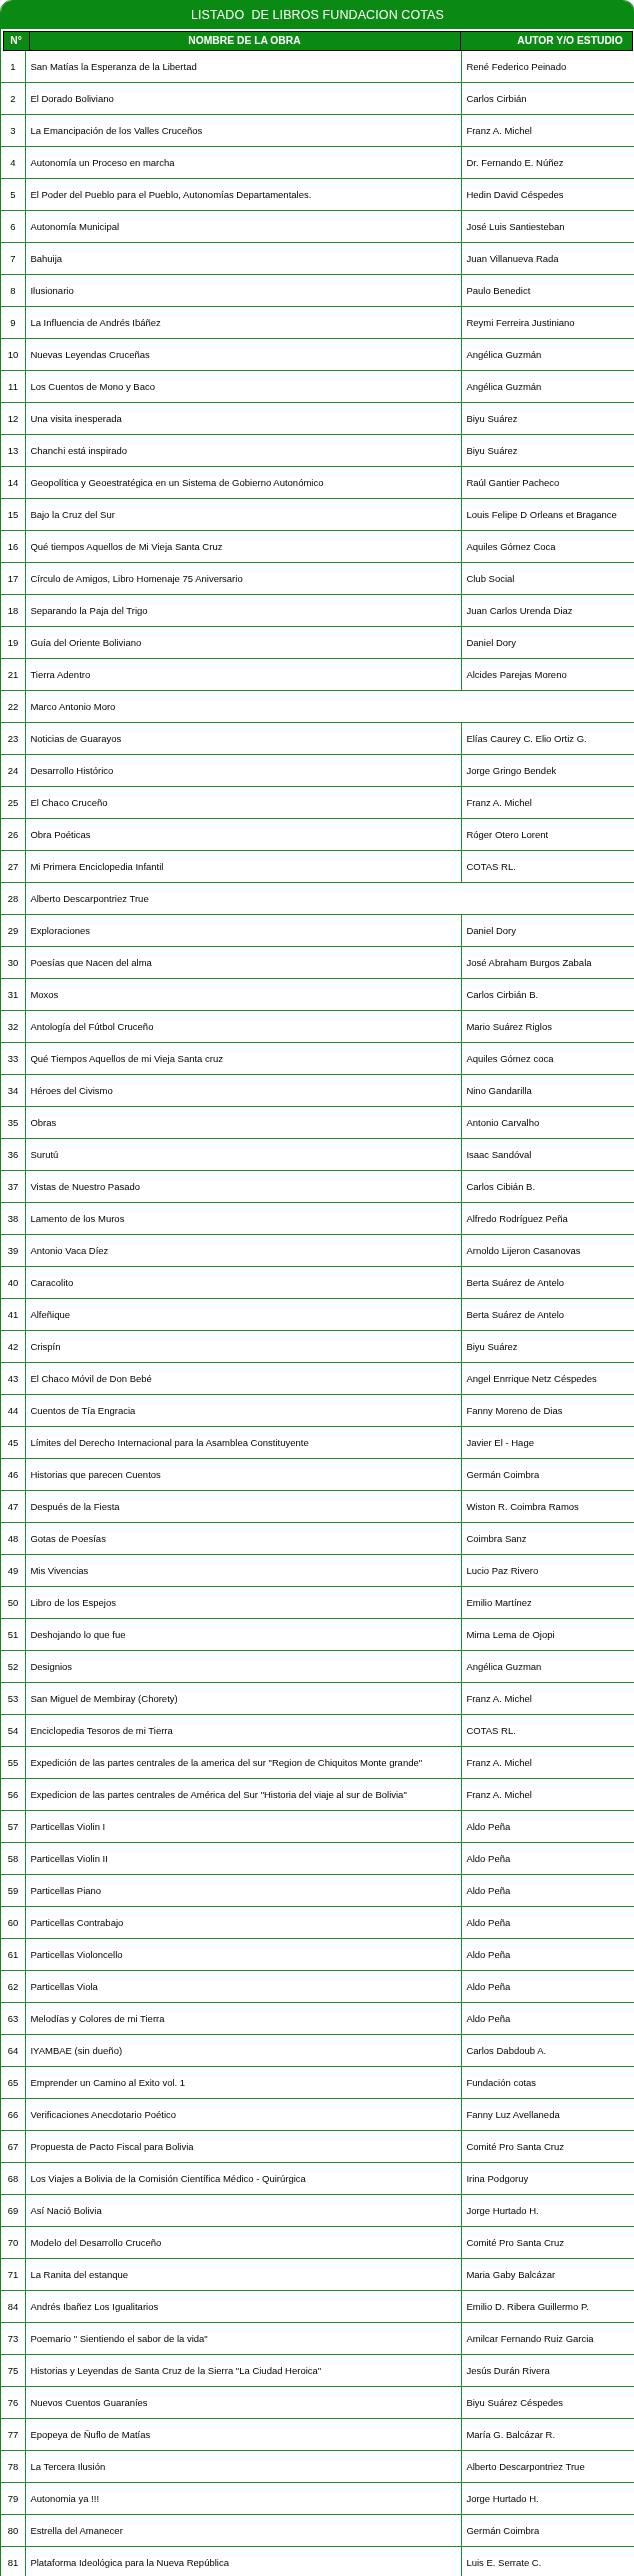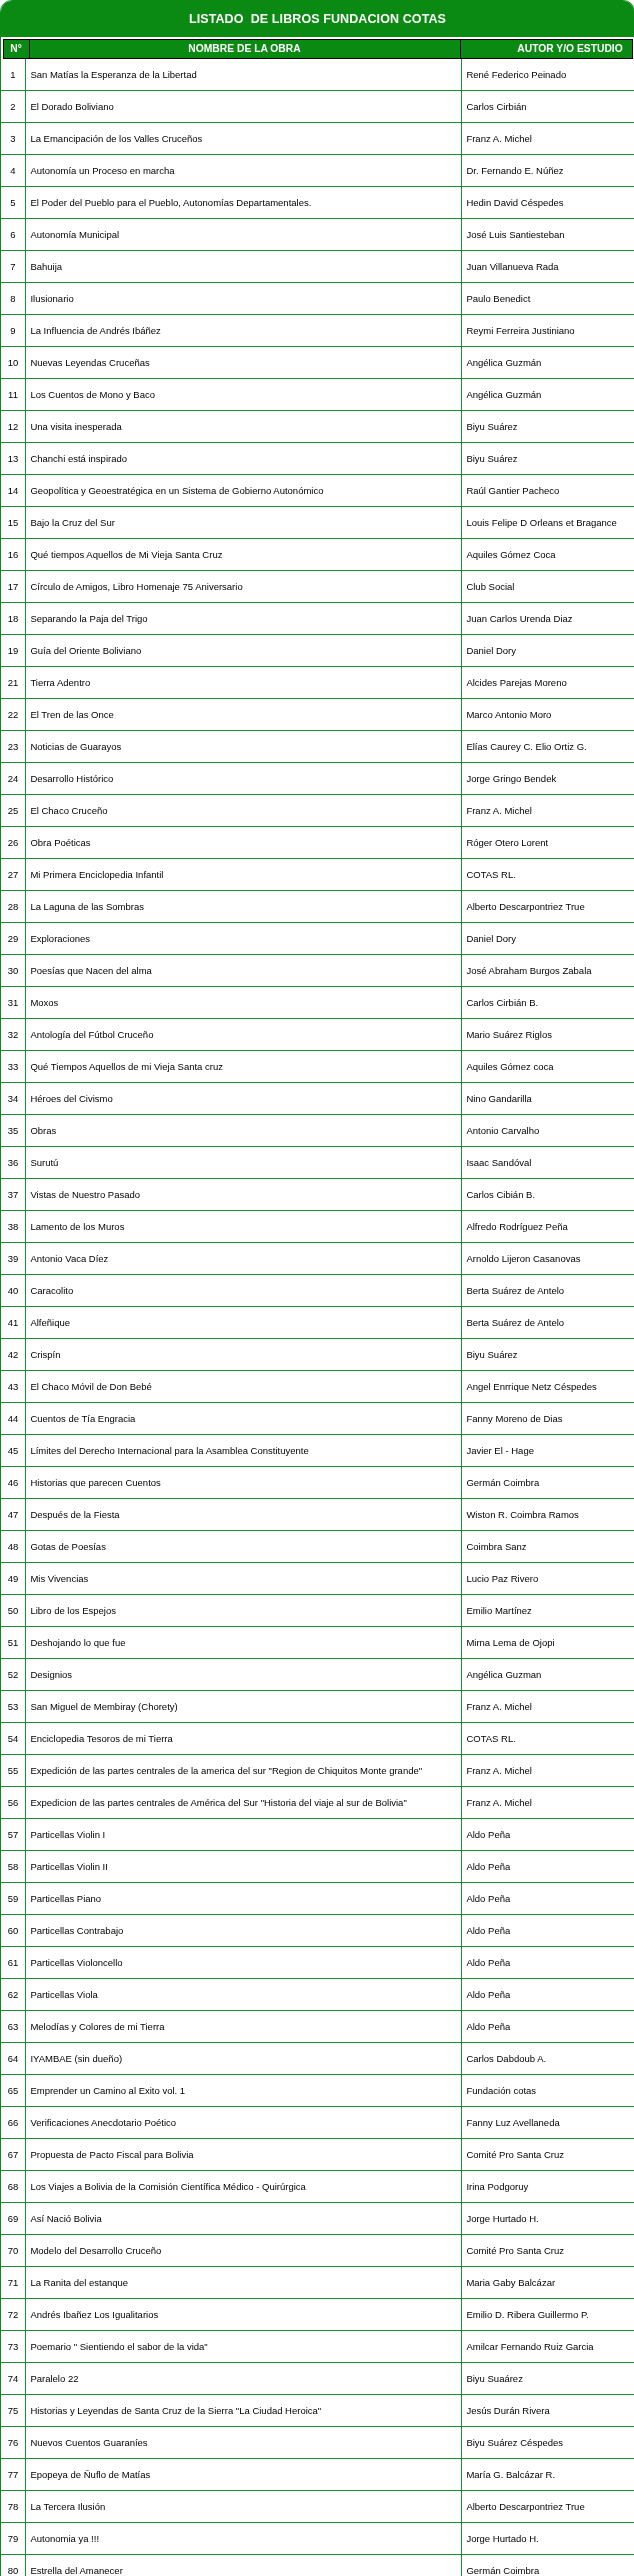--- a/index.html
+++ b/index.html
@@ -14,26 +14,26 @@
   .card {
     box-sizing: border-box;
     width: 635px;
     border: 1.5px solid #0a8a12;
     border-radius: 11.7px 11.7px 0 0;
     overflow: hidden;
     background: #ffffff;
   }
   .title-band {
     background: #0a8a12;
-    height: 36px;
+    height: 28px;
     display: flex;
     align-items: center;
     justify-content: center;
     color: #ffffff;
-    font-weight: bold;
+    font-weight: normal;
     font-size: 12.5px;
     letter-spacing: 0.1px;
     white-space: pre;
   }
   .gap {
     height: 2.2px;
     background: #ffffff;
   }
   .header-row {
     display: flex;
@@ -199,21 +199,20 @@
           <div class="cell obra">Guía del Oriente Boliviano</div>
           <div class="cell autor">Daniel Dory</div>
         </div>
         <div class="row">
           <div class="cell num">21</div>
           <div class="cell obra">Tierra Adentro</div>
           <div class="cell autor">Alcides Parejas Moreno</div>
         </div>
         <div class="row">
           <div class="cell num">22</div>
-          <div class="cell obra">El Tren de las Once</div>
           <div class="cell autor">Marco Antonio Moro</div>
         </div>
         <div class="row">
           <div class="cell num">23</div>
           <div class="cell obra">Noticias de Guarayos</div>
           <div class="cell autor">Elías Caurey C. Elio Ortiz G.</div>
         </div>
         <div class="row">
           <div class="cell num">24</div>
           <div class="cell obra">Desarrollo Histórico</div>
@@ -229,21 +228,20 @@
           <div class="cell obra">Obra Poéticas</div>
           <div class="cell autor">Róger Otero Lorent</div>
         </div>
         <div class="row">
           <div class="cell num">27</div>
           <div class="cell obra">Mi Primera Enciclopedia Infantil</div>
           <div class="cell autor">COTAS RL.</div>
         </div>
         <div class="row">
           <div class="cell num">28</div>
-          <div class="cell obra">La Laguna de las Sombras</div>
           <div class="cell autor">Alberto Descarpontriez True</div>
         </div>
         <div class="row">
           <div class="cell num">29</div>
           <div class="cell obra">Exploraciones</div>
           <div class="cell autor">Daniel Dory</div>
         </div>
         <div class="row">
           <div class="cell num">30</div>
           <div class="cell obra">Poesías que Nacen del alma</div>
@@ -448,35 +446,30 @@
           <div class="cell num">70</div>
           <div class="cell obra">Modelo del Desarrollo Cruceño</div>
           <div class="cell autor">Comité Pro Santa Cruz</div>
         </div>
         <div class="row">
           <div class="cell num">71</div>
           <div class="cell obra">La Ranita del estanque</div>
           <div class="cell autor">Maria Gaby Balcázar</div>
         </div>
         <div class="row">
-          <div class="cell num">72</div>
+          <div class="cell num">84</div>
           <div class="cell obra">Andrés Ibañez Los Igualitarios</div>
           <div class="cell autor">Emilio D. Ribera Guillermo P.</div>
         </div>
         <div class="row">
           <div class="cell num">73</div>
           <div class="cell obra">Poemario " Sientiendo el sabor de la vida"</div>
           <div class="cell autor">Amilcar Fernando Ruiz Garcia</div>
         </div>
         <div class="row">
-          <div class="cell num">74</div>
-          <div class="cell obra">Paralelo 22</div>
-          <div class="cell autor">Biyu Suaárez</div>
-        </div>
-        <div class="row">
           <div class="cell num">75</div>
           <div class="cell obra">Historias y Leyendas de Santa Cruz de la Sierra "La Ciudad Heroica"</div>
           <div class="cell autor">Jesús Durán Rivera</div>
         </div>
         <div class="row">
           <div class="cell num">76</div>
           <div class="cell obra">Nuevos Cuentos Guaraníes</div>
           <div class="cell autor">Biyu Suárez Céspedes</div>
         </div>
         <div class="row">

